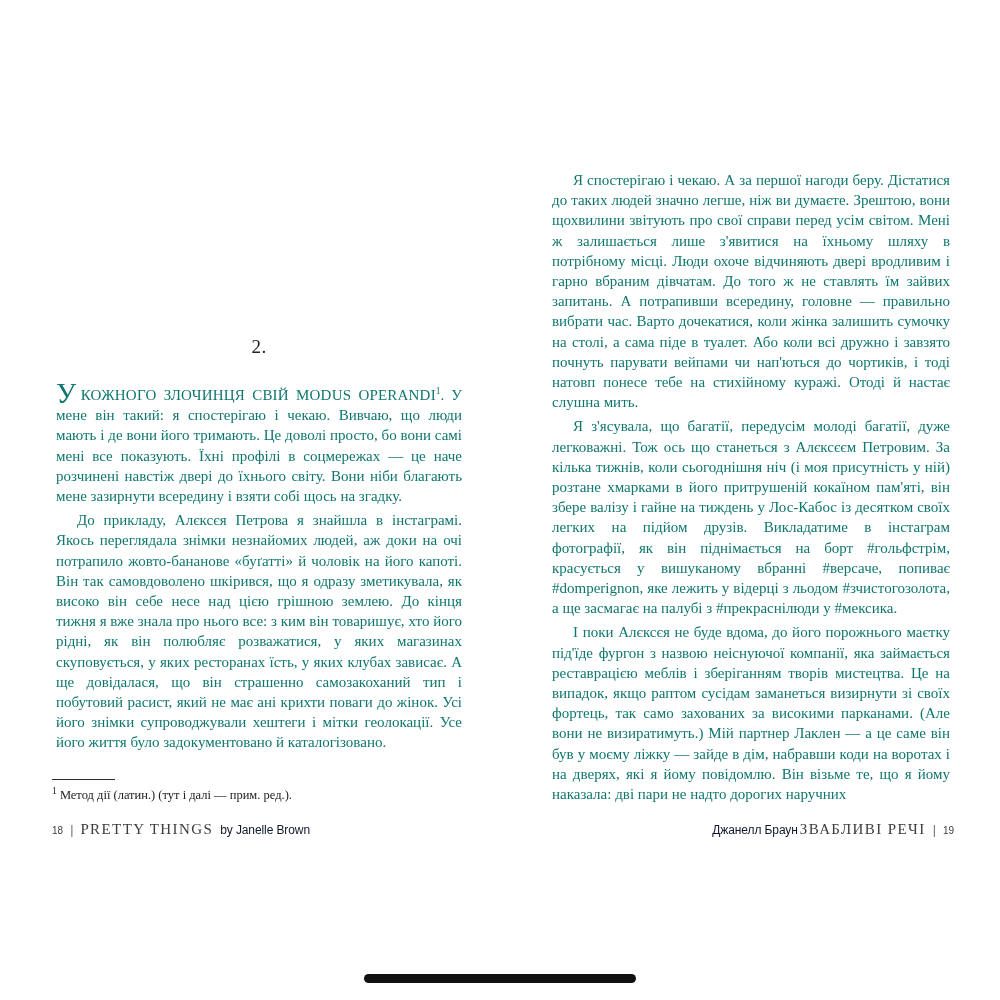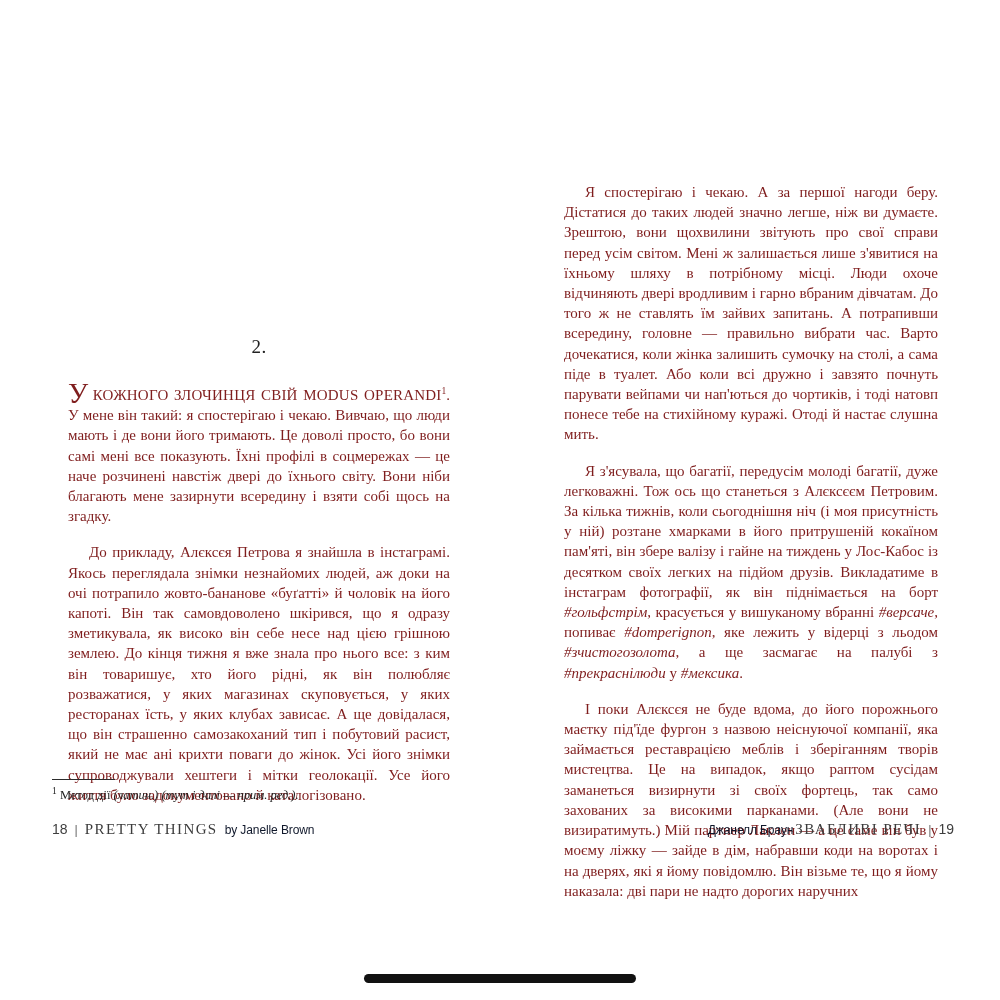--- a/index.html
+++ b/index.html
@@ -12,43 +12,43 @@
   }
   .page-col { position: absolute; }
   .page-left-body  { left: 52px;  top: 336px; width: 414px; }
   .page-right-body { left: 548px; top: 166px; width: 406px; }
 
   .chapter-heading {
     text-align: center; font-size: 19px; font-weight: 400;
     letter-spacing: 0.5px; margin: 0 0 27px 0; color: #222;
   }
   .para {
-    margin: 16px; font-size: 15px; line-height: 20.2px;
-    text-align: justify; color: #7f1d1d;
+    margin: 4px; font-size: 15px; line-height: 20.2px;
+    text-align: justify; color: #0f766e;
   }
   .para.indent { text-indent: 21px; }
-  .italic { font-style: italic; }
+  .italic { }
   .dropcap {
     font-size: 28.5px; line-height: 0; vertical-align: -0.1em;
     margin-right: 4px; letter-spacing: 0.5px;
   }
   .lead-caps { font-size: 15px; letter-spacing: 0.2px; }
   .fn-ref { font-size: 9.5px; line-height: 0; vertical-align: super; }
 
   .footnote-block { position: absolute; left: 52px; top: 779px; width: 414px; }
   .footnote-rule { width: 63px; border-top: 1.2px solid #2c2c2c; margin: 0 0 7px 0; }
   .footnote { margin: 0; font-size: 12.5px; line-height: 16px; text-align: left; color: #222; }
 
   .footer {
     position: absolute; top: 821px; font-family: "Liberation Sans", sans-serif;
     font-size: 12.5px; color: #474747; white-space: nowrap;
   }
   .footer-left { left: 52px; }
   .footer-right { left: 548px; width: 406px; text-align: right; }
-  .pgnum { font-size: 14px; color: #3e3e3e; }
+  .pgnum { font-size: 10px; color: #3e3e3e; }
   .sep { margin: 0 7px; color: #6d6d6d; font-weight: 300; }
   .brand {
     font-family: "Liberation Serif", "DejaVu Serif", serif;
     font-size: 15px; letter-spacing: 1.4px; color: #3c3c3c;
   }
   .byline { margin-left: 7px; font-size: 12px; letter-spacing: -0.1px; color: #0f172a; }
   .footer-right .brand { margin-left: 2px; }
 
   .home-indicator {
     position: absolute; left: 50%; transform: translateX(-50%);

